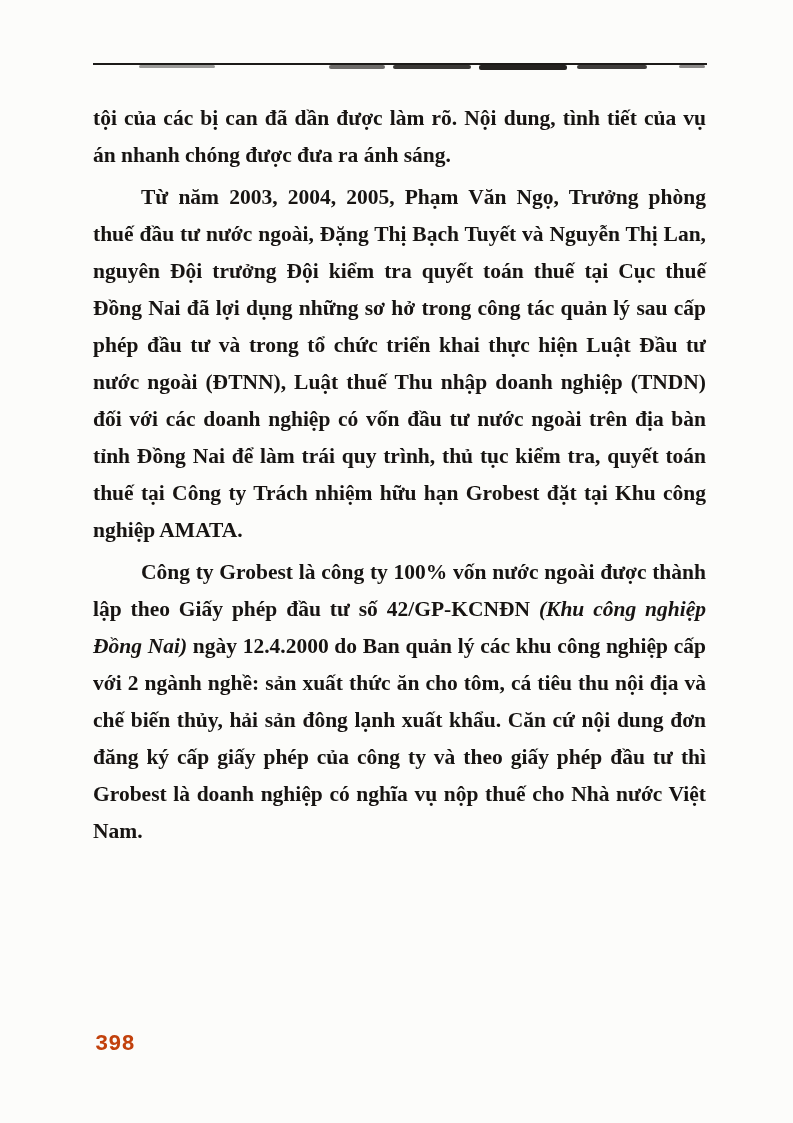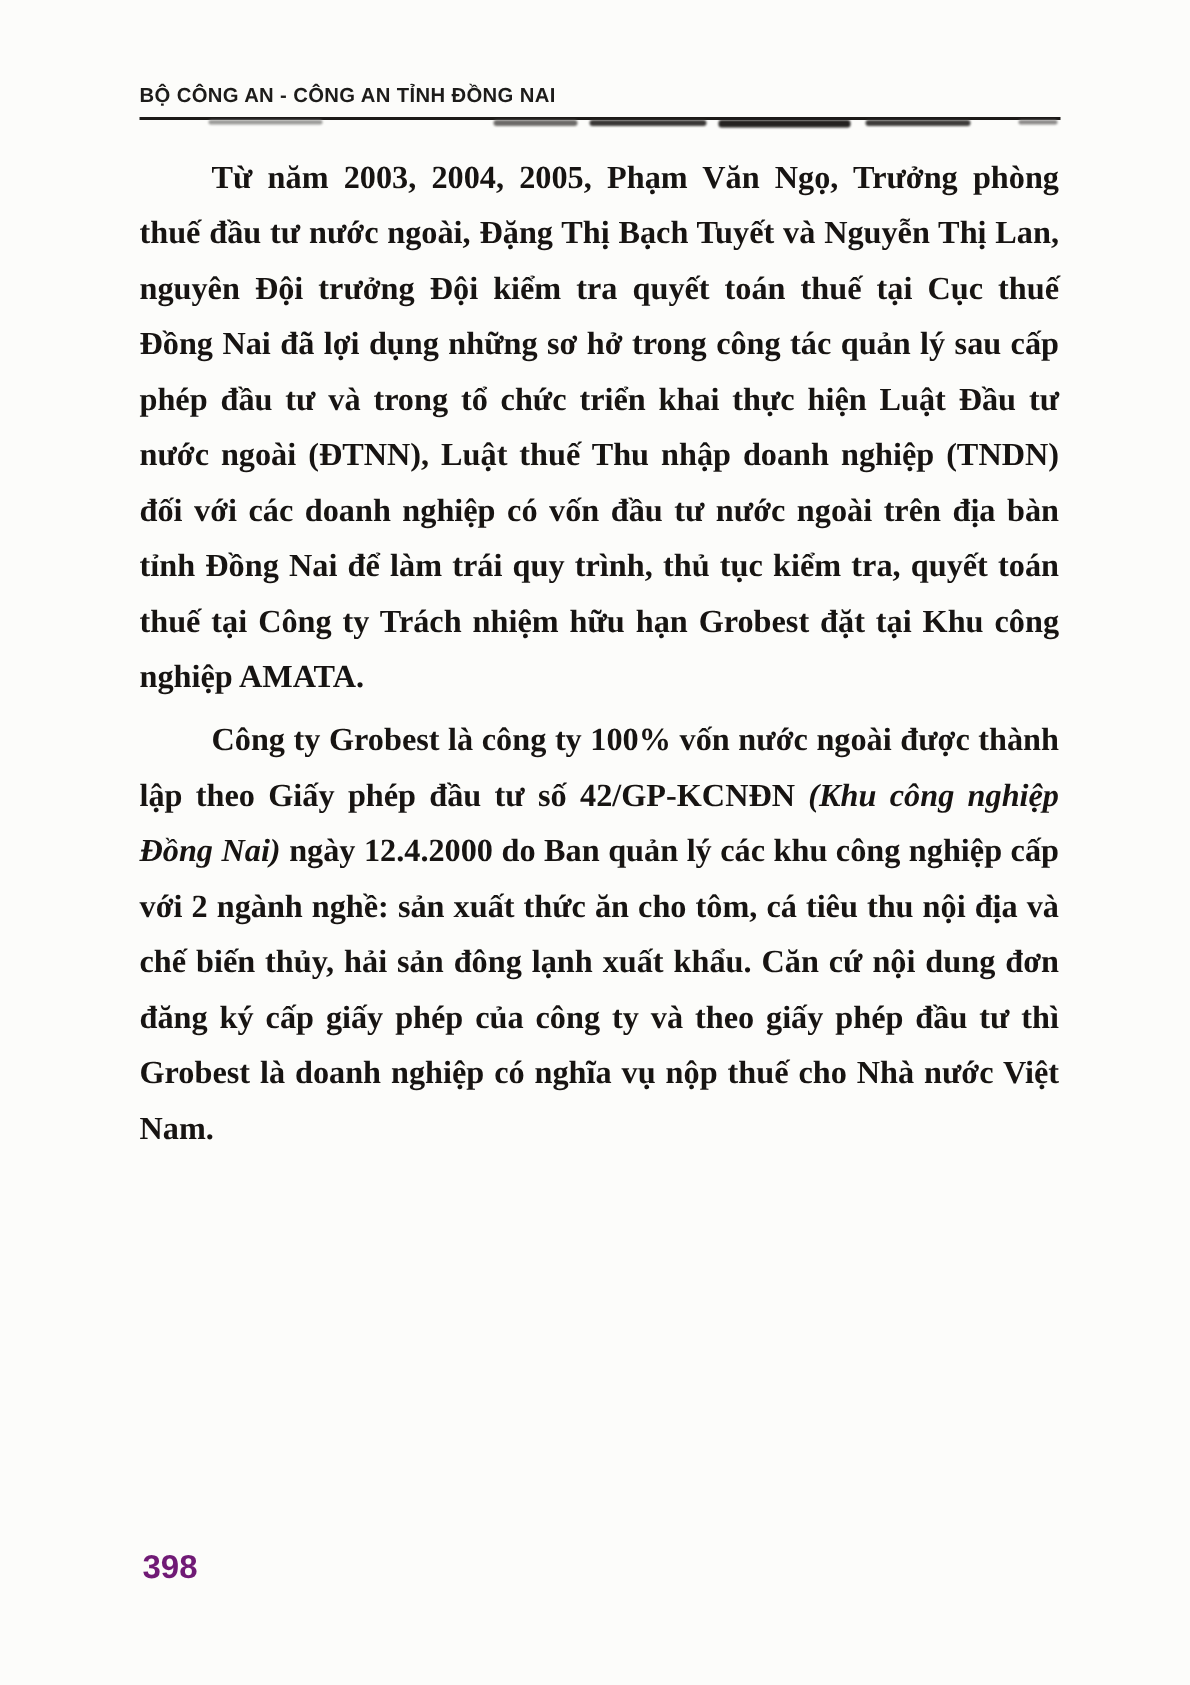--- a/index.html
+++ b/index.html
@@ -76,44 +76,44 @@
   .para.no-indent {
     text-indent: 0;
   }
   .italic-run {
     font-style: italic;
   }
   .page-number {
     position: absolute;
     left: 95px;
     top: 1032px;
-    font-family: Liberation Sans, sans-serif;
+    font-family: Liberation Mono, monospace;
     font-weight: 700;
     font-size: 22px;
-    color: #701a75;
+    color: #c2410c;
   }
 </style>
 </head>
 <body>
 
 <div class="page">
 
   <header class="running-header">
-    <div class="running-header-title">BỘ CÔNG AN - CÔNG AN TỈNH ĐỒNG NAI</div>
     <div class="rule-line"></div>
     <div class="rule-smudges">
       <span class="smudge s1"></span>
       <span class="smudge s2"></span>
       <span class="smudge s3"></span>
       <span class="smudge s4"></span>
       <span class="smudge s5"></span>
       <span class="smudge s6"></span>
     </div>
   </header>
 
   <main class="body-text">
+    <p class="para no-indent">tội của các bị can đã dần được làm rõ. Nội dung, tình tiết của vụ án nhanh chóng được đưa ra ánh sáng.</p>
     <p class="para">Từ năm 2003, 2004, 2005, Phạm Văn Ngọ, Trưởng phòng thuế đầu tư nước ngoài, Đặng Thị Bạch Tuyết và Nguyễn Thị Lan, nguyên Đội trưởng Đội kiểm tra quyết toán thuế tại Cục thuế Đồng Nai đã lợi dụng những sơ hở trong công tác quản lý sau cấp phép đầu tư và trong tổ chức triển khai thực hiện Luật Đầu tư nước ngoài (ĐTNN), Luật thuế Thu nhập doanh nghiệp (TNDN) đối với các doanh nghiệp có vốn đầu tư nước ngoài trên địa bàn tỉnh Đồng Nai để làm trái quy trình, thủ tục kiểm tra, quyết toán thuế tại Công ty Trách nhiệm hữu hạn Grobest đặt tại Khu công nghiệp AMATA.</p>
     <p class="para"><span>Công ty Grobest là công ty 100% vốn nước ngoài được thành lập theo Giấy phép đầu tư số 42/GP-KCNĐN </span><em class="italic-run">(Khu công nghiệp Đồng Nai)</em><span> ngày 12.4.2000 do Ban quản lý các khu công nghiệp cấp với 2 ngành nghề: sản xuất thức ăn cho tôm, cá tiêu thu nội địa và chế biến thủy, hải sản đông lạnh xuất khẩu. Căn cứ nội dung đơn đăng ký cấp giấy phép của công ty và theo giấy phép đầu tư thì Grobest là doanh nghiệp có nghĩa vụ nộp thuế cho Nhà nước Việt Nam.</span></p>
   </main>
 
   <div class="page-number">398</div>
 
 </div>
 
 </body></html>

